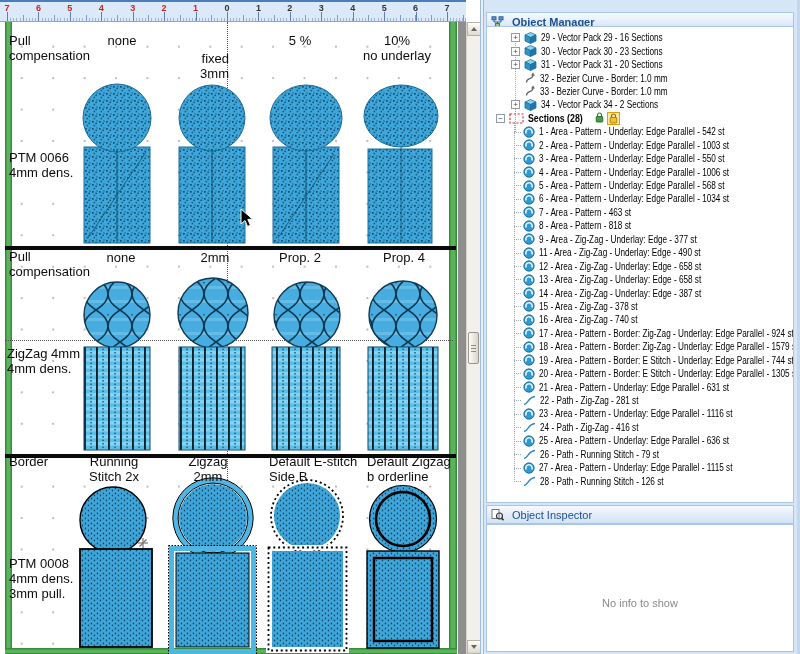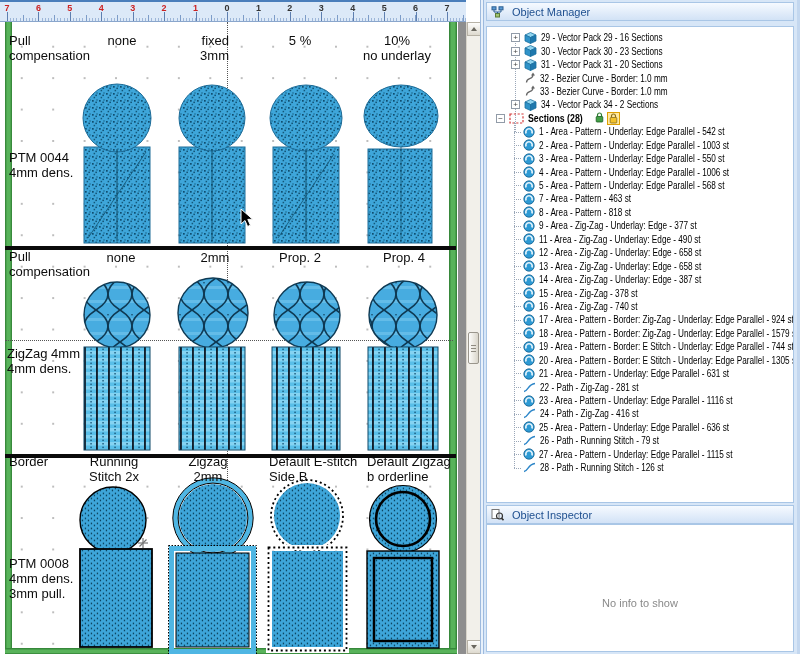--- a/index.html
+++ b/index.html
@@ -26,21 +26,21 @@
   .gstripe.left  { left:5px; top:0; width:7px; height:632px; }
   .gstripe.right { left:449px; top:0; width:8px; height:632px; }
   .gstripe.bottom{ left:5px; top:626px; width:452px; height:6px; background:linear-gradient(180deg,#2e7d32,#58b35a 40%,#58b35a 75%,#2e7d32); }
   .divider { position:absolute; left:5px; width:451px; height:4px; background:#0a0a0a; }
   .d1 { top:224px; } .d2 { top:432px; }
   .vguide { position:absolute; left:227px; top:0; height:540px; width:0; border-left:1px dotted #555; }
   .hguide { position:absolute; left:5px; top:318px; width:448px; height:0; border-top:1px dotted #555; }
 
   .lb { position:absolute; font-size:13px; color:#0d0d0d; white-space:pre-line; line-height:1.14; }
   .ctr { transform:translateX(-50%); text-align:center; }
-  .ra  { transform:translateX(-100%); text-align:right; }
+  .ra  { transform:translateX(-100%); text-align:right;margin-top:18px; }
 
   .art { position:absolute; left:0; top:0; }
 
   .cursor { position:absolute; left:240px; top:186px; }
   .endmark { position:absolute; left:138px; top:516px; }
 
   .shadow { position:absolute; left:458px; top:22px; width:8px; height:632px; background:#8e8e8e; }
   .vscroll { position:absolute; left:466px; top:22px; width:14px; height:632px; background:#f2f0ea; border-left:1px solid #d8d4ca; }
   .sbtn { position:absolute; left:0; width:14px; height:14px; background:linear-gradient(#fdfdfb,#dedacf); border:1px solid #b7b2a6; display:flex; align-items:center; justify-content:center; }
   .sbtn.up { top:0; } .sbtn.down { bottom:0; }
@@ -51,21 +51,21 @@
     background:repeating-linear-gradient(#8f8b81 0 1px, transparent 1px 3px); }
 
   
   .splitter { position:absolute; left:480px; top:0; width:4px; height:654px; background:#e8f1fb; border-left:1px solid #9dbade; border-right:1px solid #9dbade; }
 
   
   .side-panel { position:absolute; left:484px; top:0; width:316px; height:654px; background:#d7e6f7; border-right:3px solid #c3d7ef; }
   .phead { position:absolute; left:2px; right:3px; height:19px; display:flex; align-items:center; gap:4px; padding-left:4px;
     background:linear-gradient(#f6faff,#d2e2f6); border:1px solid #a9c6e6; }
   .phead .ptitle { font-size:11px; color:#1e4f8f; }
-  .om-head { top:2px; } .oi-head { top:505px; }
+  .om-head { top:12px;font-weight:bold; } .oi-head { top:505px; }
   .tree { position:absolute; left:2px; right:3px; top:26px; height:477px; background:#fff; border:1px solid #a9c6e6; overflow:hidden; padding-top:4px; position:absolute; }
   .tree-row { position:relative; height:13.45px; display:flex; align-items:center; white-space:nowrap; }
   .tree-row .lbl { font-size:10px; color:#000; transform:scaleX(0.82); transform-origin:left center; }
   .tree-row.sect .lbl { font-weight:bold; transform:scaleX(0.88); }
   .ebox { width:9px; height:9px; border:1px solid #919ba8; background:#fff; font-size:8px; line-height:7px; text-align:center; color:#444; flex:0 0 9px; margin-right:4px; }
   .icn { display:inline-flex; align-items:center; margin-right:4px; flex:0 0 auto; }
   .row-top { padding-left:24px; }
   .row-top.noexp { padding-left:37px; }
   .row-sect { padding-left:9px; }
   .row-child { padding-left:36px; }
@@ -216,21 +216,21 @@
       <div class="divider d2"></div>
 
       <div class="lb" style="left:9px; top:12px;">Pull
 compensation</div>
       <div class="lb ctr" style="left:122px; top:12px;">none</div>
       <div class="lb ra" style="left:229px; top:12px;">fixed
 3mm</div>
       <div class="lb ctr" style="left:300px; top:12px;">5 %</div>
       <div class="lb ctr" style="left:397px; top:12px;">10%
 no underlay</div>
-      <div class="lb" style="left:9px; top:129px;">PTM 0044
+      <div class="lb" style="left:9px; top:129px;">PTM 0066
 4mm dens.</div>
 
       <div class="lb" style="left:9px; top:228px;">Pull
 compensation</div>
       <div class="lb ctr" style="left:121px; top:229px;">none</div>
       <div class="lb ctr" style="left:215px; top:229px;">2mm</div>
       <div class="lb ctr" style="left:300px; top:229px;">Prop. 2</div>
       <div class="lb ctr" style="left:404px; top:229px;">Prop. 4</div>
       <div class="lb" style="left:7px; top:325px;">ZigZag 4mm
 4mm dens.</div>
@@ -418,20 +418,29 @@
             </span>
             <span class="lbl">5 - Area - Pattern - Underlay: Edge Parallel - 568 st</span>
           </div>
           <div class="tree-row row-child">
             <span class="icn">
               <svg width="12" height="12" viewBox="0 0 12 12">
                 <circle cx="6" cy="6" r="5.2" fill="#2d9ad4" stroke="#16618f" stroke-width="0.8"></circle>
                 <path d="M3.2,7.5 A3.2,3.2 0 1 1 8.8,7.5" fill="none" stroke="#eaf6fd" stroke-width="1.6"></path>
               </svg>
             </span>
+            <span class="lbl">6 - Area - Pattern - Underlay: Edge Parallel - 1034 st</span>
+          </div>
+          <div class="tree-row row-child">
+            <span class="icn">
+              <svg width="12" height="12" viewBox="0 0 12 12">
+                <circle cx="6" cy="6" r="5.2" fill="#2d9ad4" stroke="#16618f" stroke-width="0.8"></circle>
+                <path d="M3.2,7.5 A3.2,3.2 0 1 1 8.8,7.5" fill="none" stroke="#eaf6fd" stroke-width="1.6"></path>
+              </svg>
+            </span>
             <span class="lbl">7 - Area - Pattern - 463 st</span>
           </div>
           <div class="tree-row row-child">
             <span class="icn">
               <svg width="12" height="12" viewBox="0 0 12 12">
                 <circle cx="6" cy="6" r="5.2" fill="#2d9ad4" stroke="#16618f" stroke-width="0.8"></circle>
                 <path d="M3.2,7.5 A3.2,3.2 0 1 1 8.8,7.5" fill="none" stroke="#eaf6fd" stroke-width="1.6"></path>
               </svg>
             </span>
             <span class="lbl">8 - Area - Pattern - 818 st</span>

